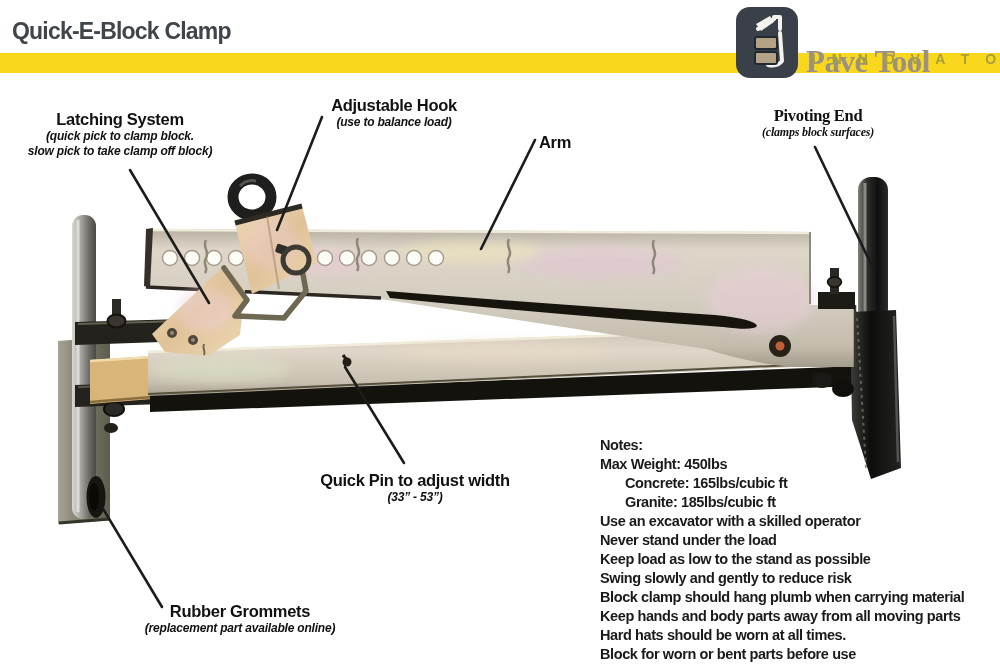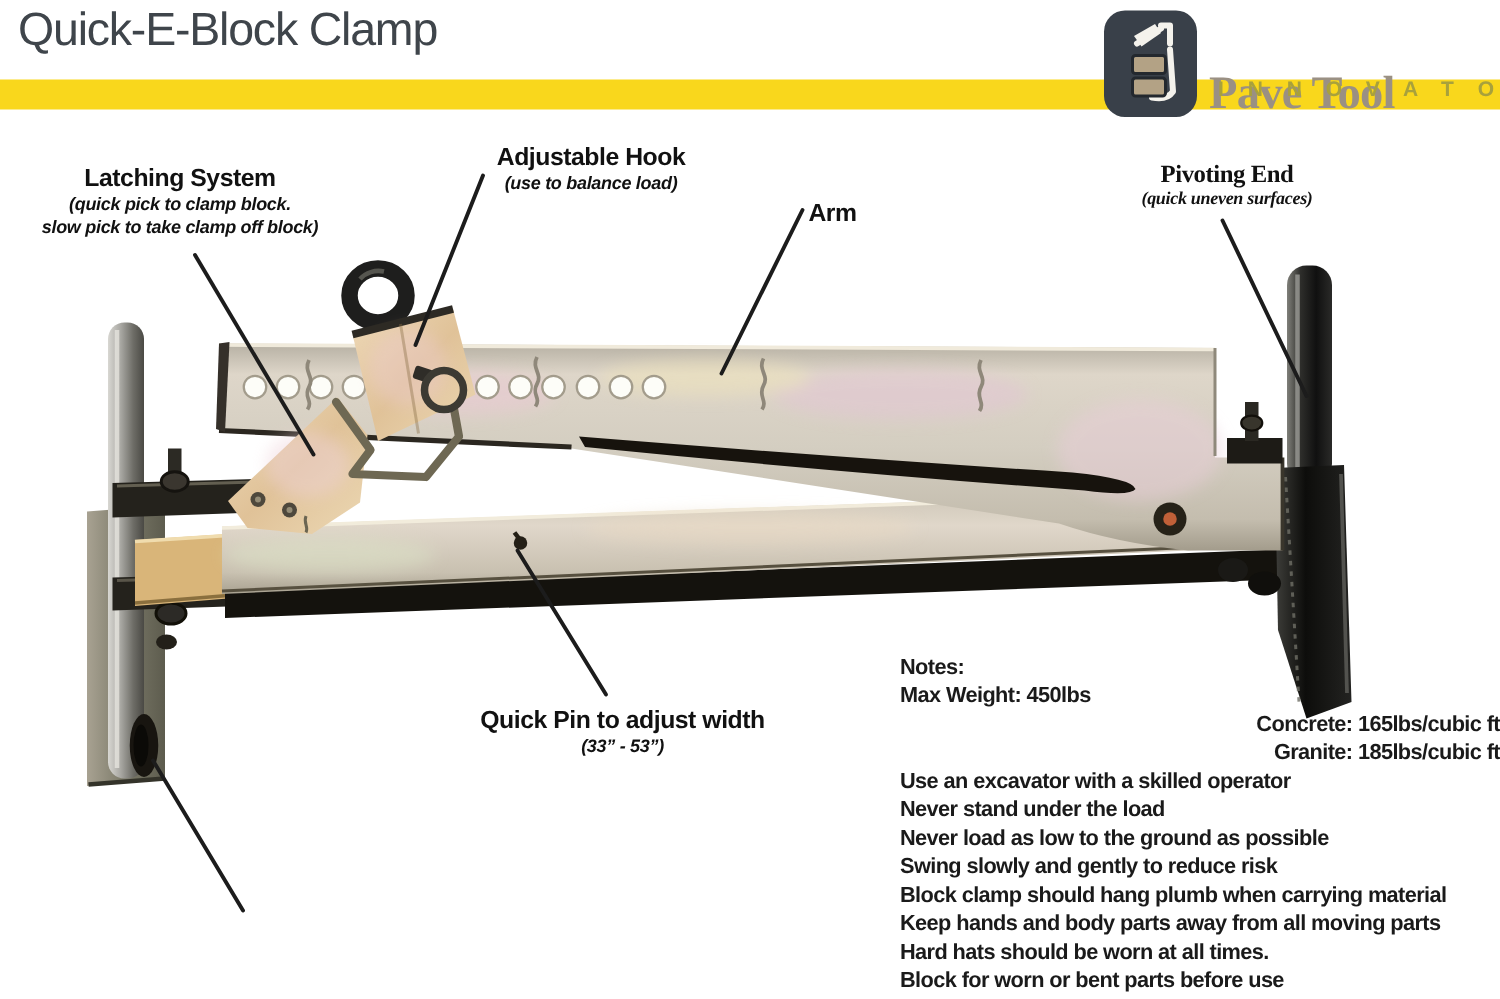--- a/index.html
+++ b/index.html
@@ -4,21 +4,21 @@
 <style>
   * { margin:0; padding:0; box-sizing:border-box; }
   html,body { background:#e8e8e8; }
   #stage {
     position:relative; width:1000px; height:666px; background:#ffffff;
     overflow:hidden; font-family:"Liberation Sans", sans-serif;
   }
   
   .accent-bar { position:absolute; left:0; top:53px; width:1000px; height:20px; background:#F9D71C; }
   .page-title {
-    position:absolute; left:12px; top:2px; font-size:31px; font-weight:normal;
+    position:absolute; left:12px; top:18px; font-size:23px; font-weight:bold;
     letter-spacing:-0.8px; color:#3F454B; white-space:nowrap;
   }
   .logo-box {
     position:absolute; left:736px; top:7px; width:62px; height:71px;
     background:#394049; border-radius:14px;
   }
   .brand-name {
     position:absolute; left:806px; top:0; font-family:"Liberation Serif", serif;
     font-weight:bold; font-size:31px; color:#9A9083; letter-spacing:-0.5px; white-space:nowrap;margin-top:44px;
   }
@@ -30,21 +30,21 @@
   .lbl { position:absolute; text-align:center; transform:translateX(-50%); color:#111; white-space:nowrap; }
   .lbl-title { font-size:16.5px; font-weight:bold; letter-spacing:-0.3px; line-height:19px; }
   .lbl-sub   { font-size:12px; font-weight:bold; font-style:italic; letter-spacing:-0.2px; line-height:15px; }
   
   .notes {
     position:absolute; left:600px; top:436px; width:400px;
     font-size:14.5px; font-weight:bold; letter-spacing:-0.4px;
     line-height:19px; color:#1a1a1a;
   }
   .note-line { white-space:nowrap; }
-  .note-line.indent { padding-left:25px;text-align:right; }
+  .note-line.indent { padding-left:25px; }
   svg { position:absolute; left:0; top:0; }
 </style>
 </head>
 <body>
 
 <div id="stage">
 
   <div class="accent-bar" style="background-color: rgb(249, 215, 28);"></div>
   <div class="page-title" style="color: rgb(63, 69, 75);">Quick-E-Block Clamp</div>
 
@@ -241,38 +241,42 @@
     <div class="lbl-title">Adjustable Hook</div>
     <div class="lbl-sub">(use to balance load)</div>
   </div>
 
   <div class="lbl" style="left:555px; top:120px;margin-top:13px;">
     <div class="lbl-title">Arm</div>
   </div>
 
   <div class="lbl" style="left:818px; top:106px;font-family:Liberation Serif, serif;">
     <div class="lbl-title">Pivoting End</div>
-    <div class="lbl-sub">(quick uneven surfaces)</div>
+    <div class="lbl-sub">(clamps block surfaces)</div>
   </div>
 
   <div class="lbl" style="left:415px; top:471px;">
     <div class="lbl-title">Quick Pin to adjust width</div>
     <div class="lbl-sub">(33” - 53”)</div>
   </div>
 
+  <div class="lbl" style="left:240px; top:602px;">
+    <div class="lbl-title">Rubber Grommets</div>
+    <div class="lbl-sub">(replacement part available online)</div>
+  </div>
 
   <div class="notes">
     <div class="note-line">Notes:</div>
     <div>
         <div class="note-line">Max Weight: 450lbs</div>
         <div class="note-line indent">Concrete: 165lbs/cubic ft</div>
         <div class="note-line indent">Granite: 185lbs/cubic ft</div>
         <div class="note-line">Use an excavator with a skilled operator</div>
         <div class="note-line">Never stand under the load</div>
-        <div class="note-line">Never load as low to the ground as possible</div>
+        <div class="note-line">Keep load as low to the stand as possible</div>
         <div class="note-line">Swing slowly and gently to reduce risk</div>
         <div class="note-line">Block clamp should hang plumb when carrying material</div>
         <div class="note-line">Keep hands and body parts away from all moving parts</div>
         <div class="note-line">Hard hats should be worn at all times.</div>
         <div class="note-line">Block for worn or bent parts before use</div>
       </div>
   </div>
 
 </div>
 

